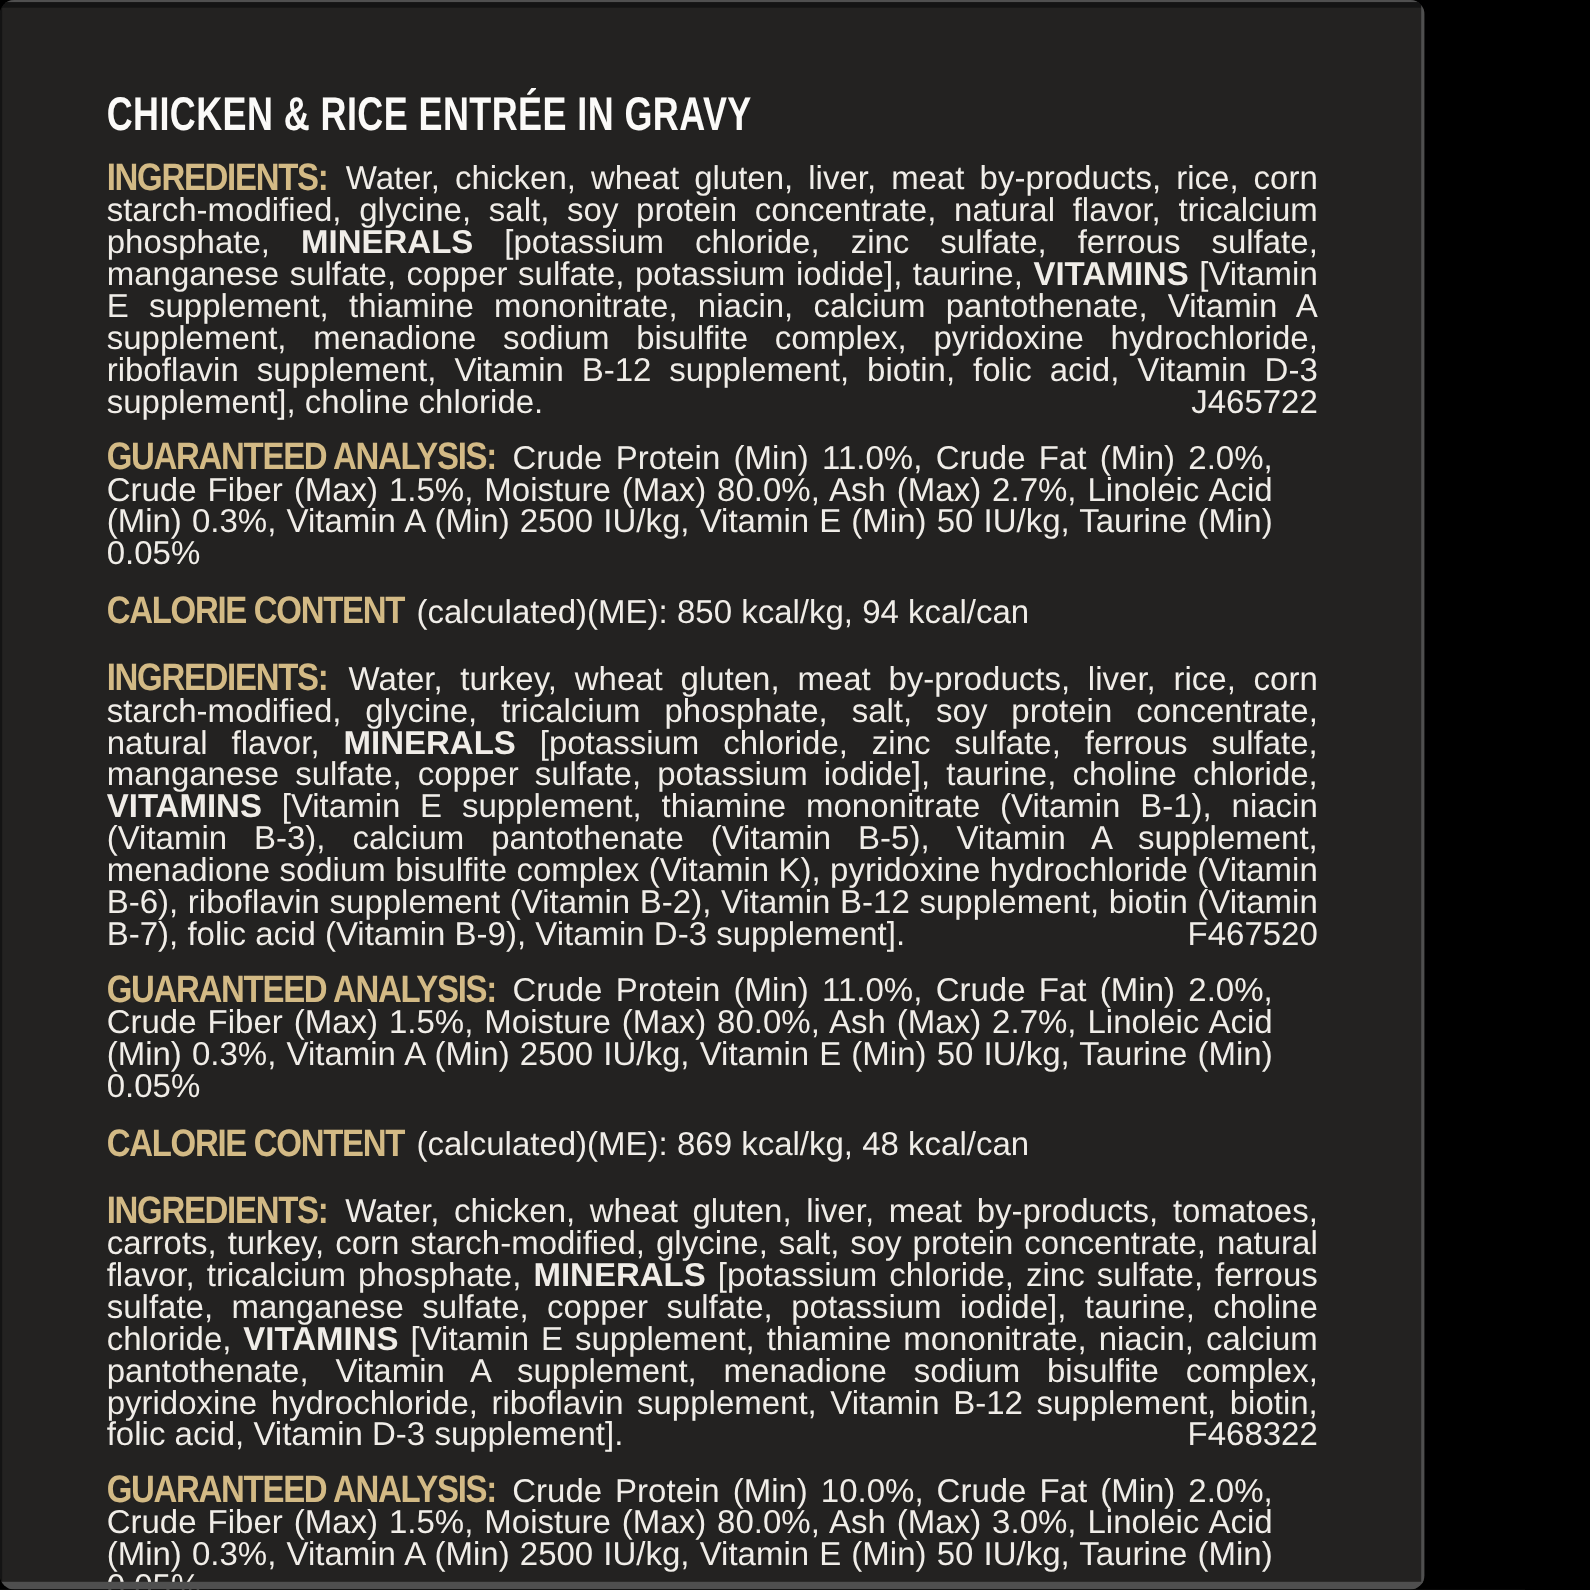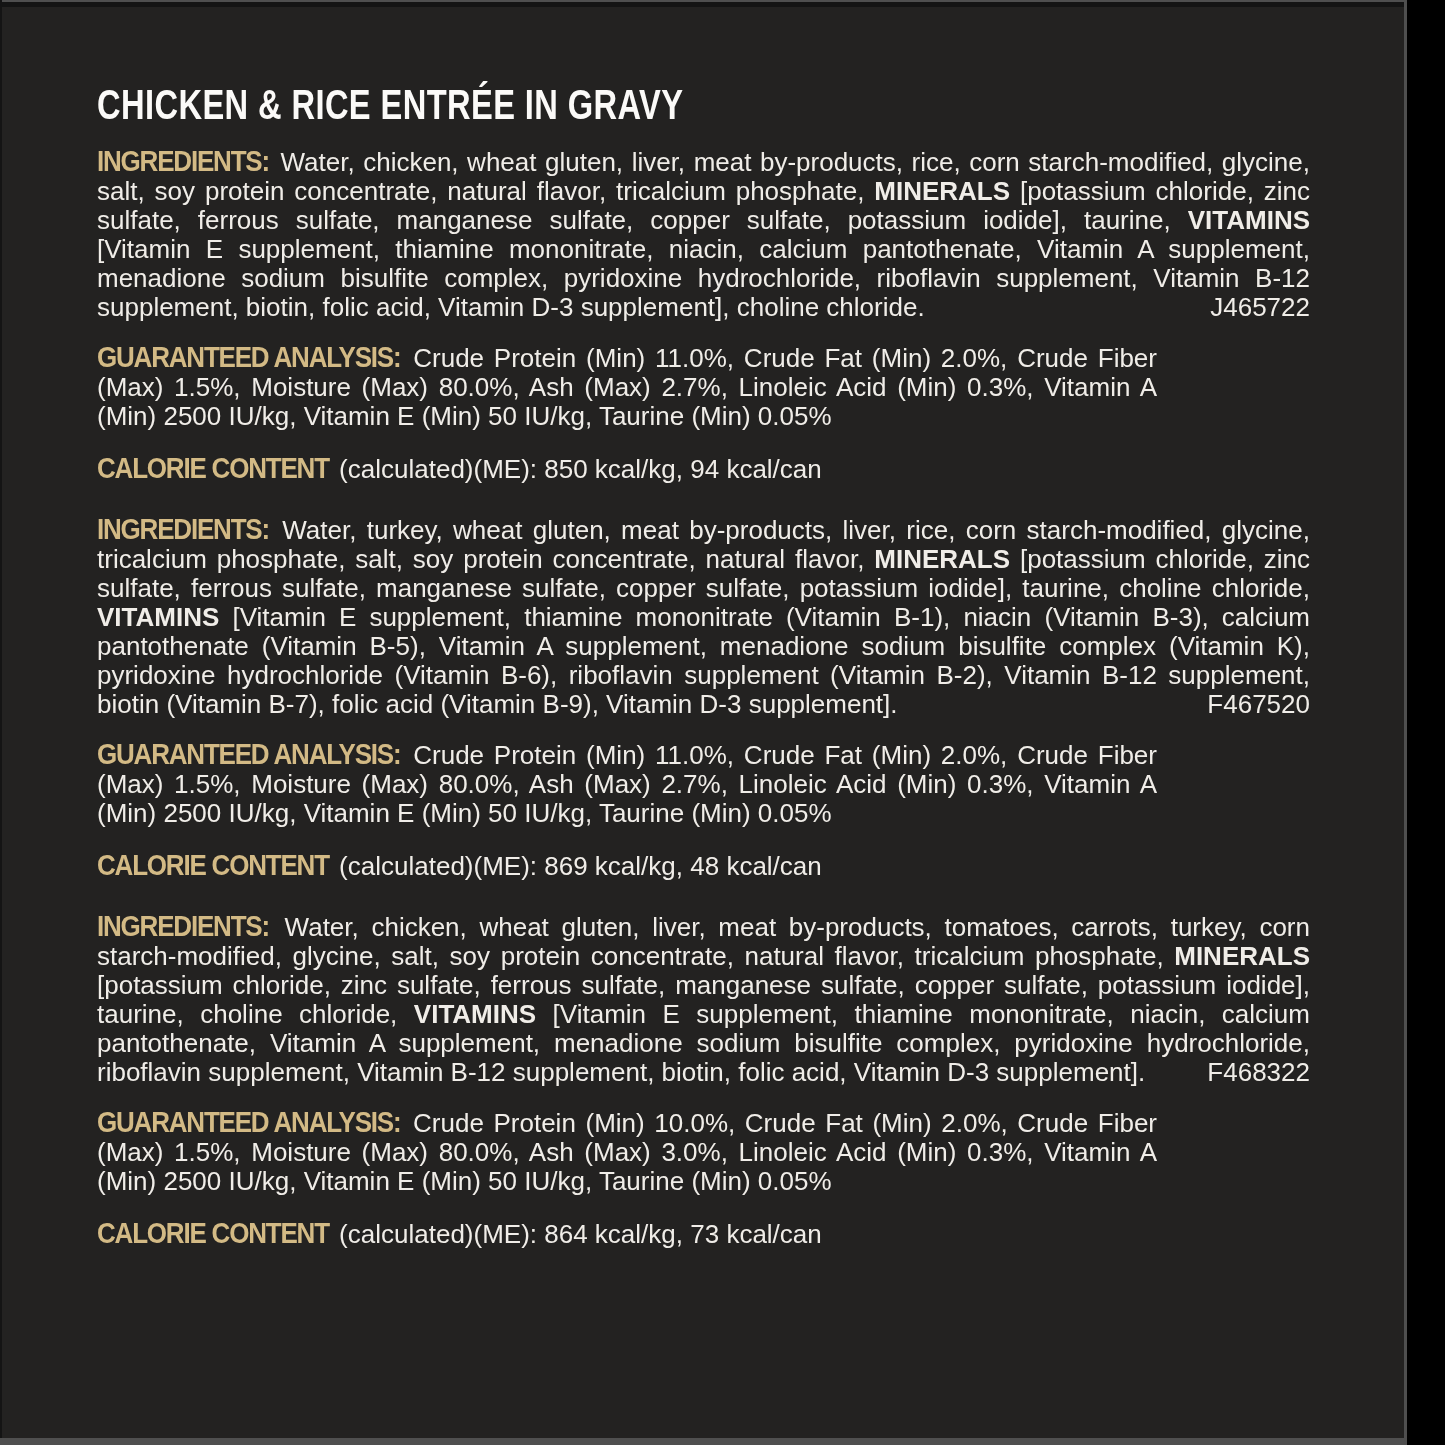--- a/index.html
+++ b/index.html
@@ -1,25 +1,26 @@
 <!DOCTYPE html>
 <html style="--bg: #232221; --text: #f0ede8; --heading: #fbfaf8; --gold: #d3ba85; --edge: #4f4f4f;"><head>
 <meta charset="utf-8">
 <style>
   html, body { margin: 0; padding: 0; background: #000; }
   .page {
     position: relative;
-    width: 1407px;
+    width: 1295px;
     height: 1445px;
     box-sizing: border-box;
     background: var(--bg, #232221);
     padding: 82px 97px 0 97px;
     font-family: "Liberation Sans", "DejaVu Sans", sans-serif;
     color: var(--text, #f0EDe8);
     overflow: hidden;
+    border-radius: 13px;
   }
   .edge { position: absolute; }
   .edge.top    { top: 0; left: 0; right: 0; height: 2px; background: var(--edge, #4f4f4f); }
   .edge.topdark{ top: 2px; left: 0; right: 0; height: 5px; background: #141414; }
   .edge.right  { top: 0; right: 0; bottom: 0; width: 3px; background: var(--edge, #4f4f4f); }
   .edge.bottom { left: 0; right: 0; bottom: 0; height: 7px; background: var(--edge, #4f4f4f); }
   .edge.left   { top: 0; left: 0; bottom: 0; width: 2px; background: #141414; }
 
   section + section { margin-top: 32px; }
 
@@ -31,21 +32,21 @@
     color: var(--heading, #fbfaf8);
     white-space: nowrap;
   }
   h2 .hin {
     display: inline-block;
     transform: scaleX(0.76);
     transform-origin: 0 50%;
     letter-spacing: 0.5px;
   }
 
-  p { margin: 0; font-size: 26px; line-height: 29px; }
+  p { margin: 0; font-size: 30px; line-height: 29px; }
 
   p.ing {
     text-align: justify;
     text-justify: inter-word;
   }
   p.ga {
     margin-top: 22px;
     width: 1060px;
     text-align: justify;
     text-justify: inter-word;

